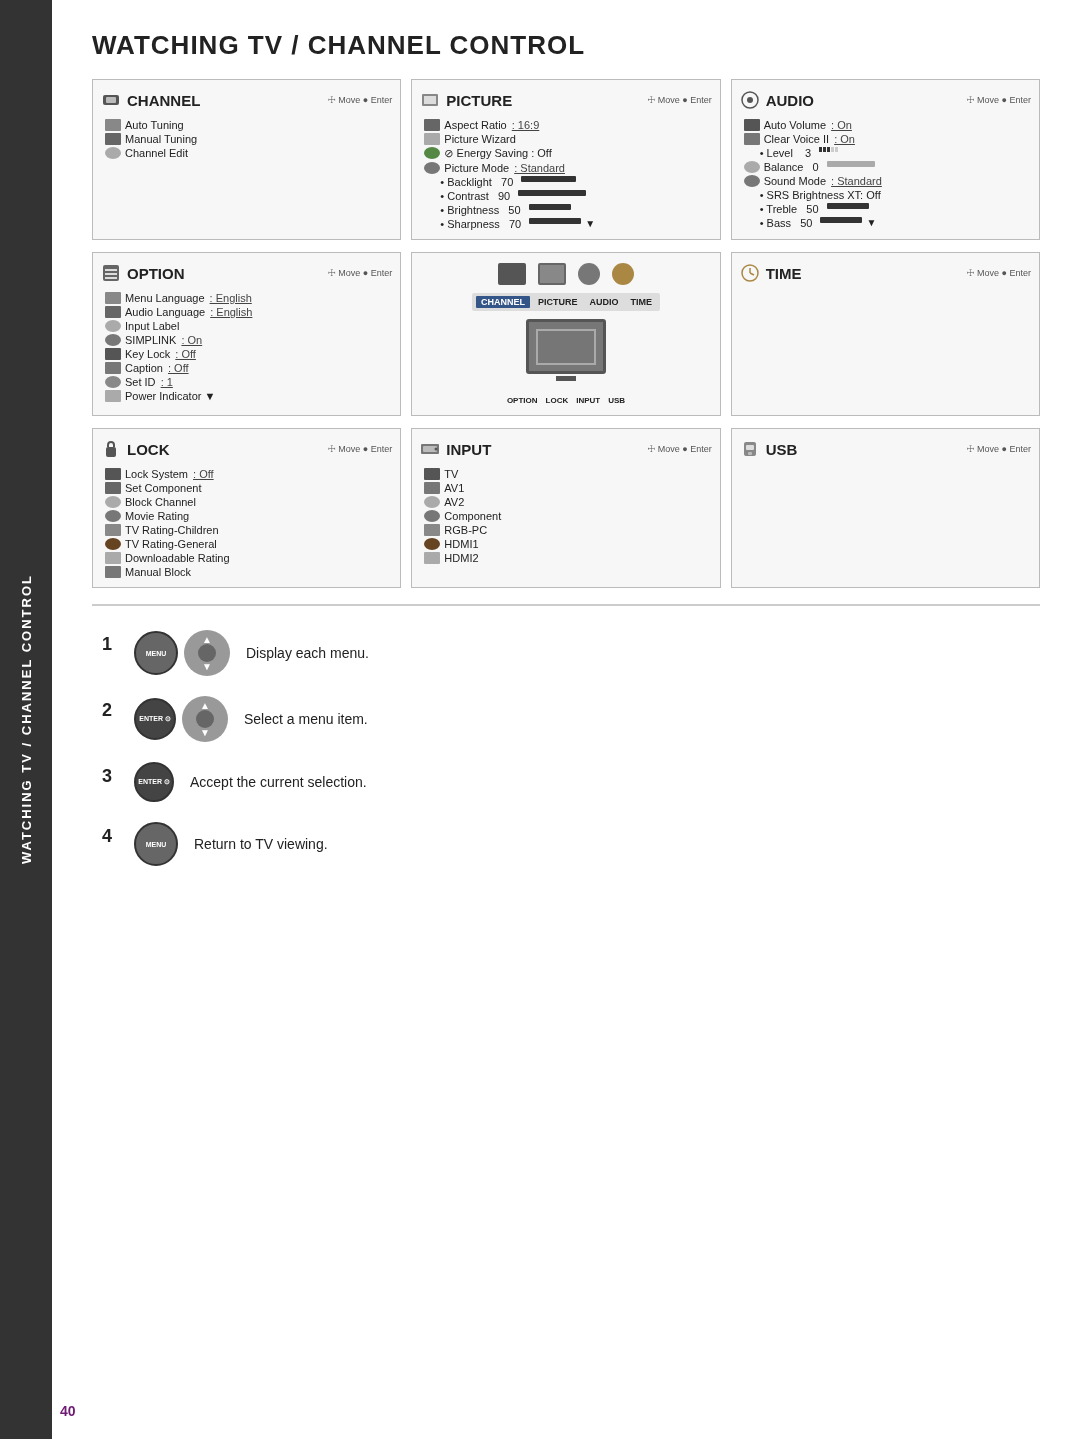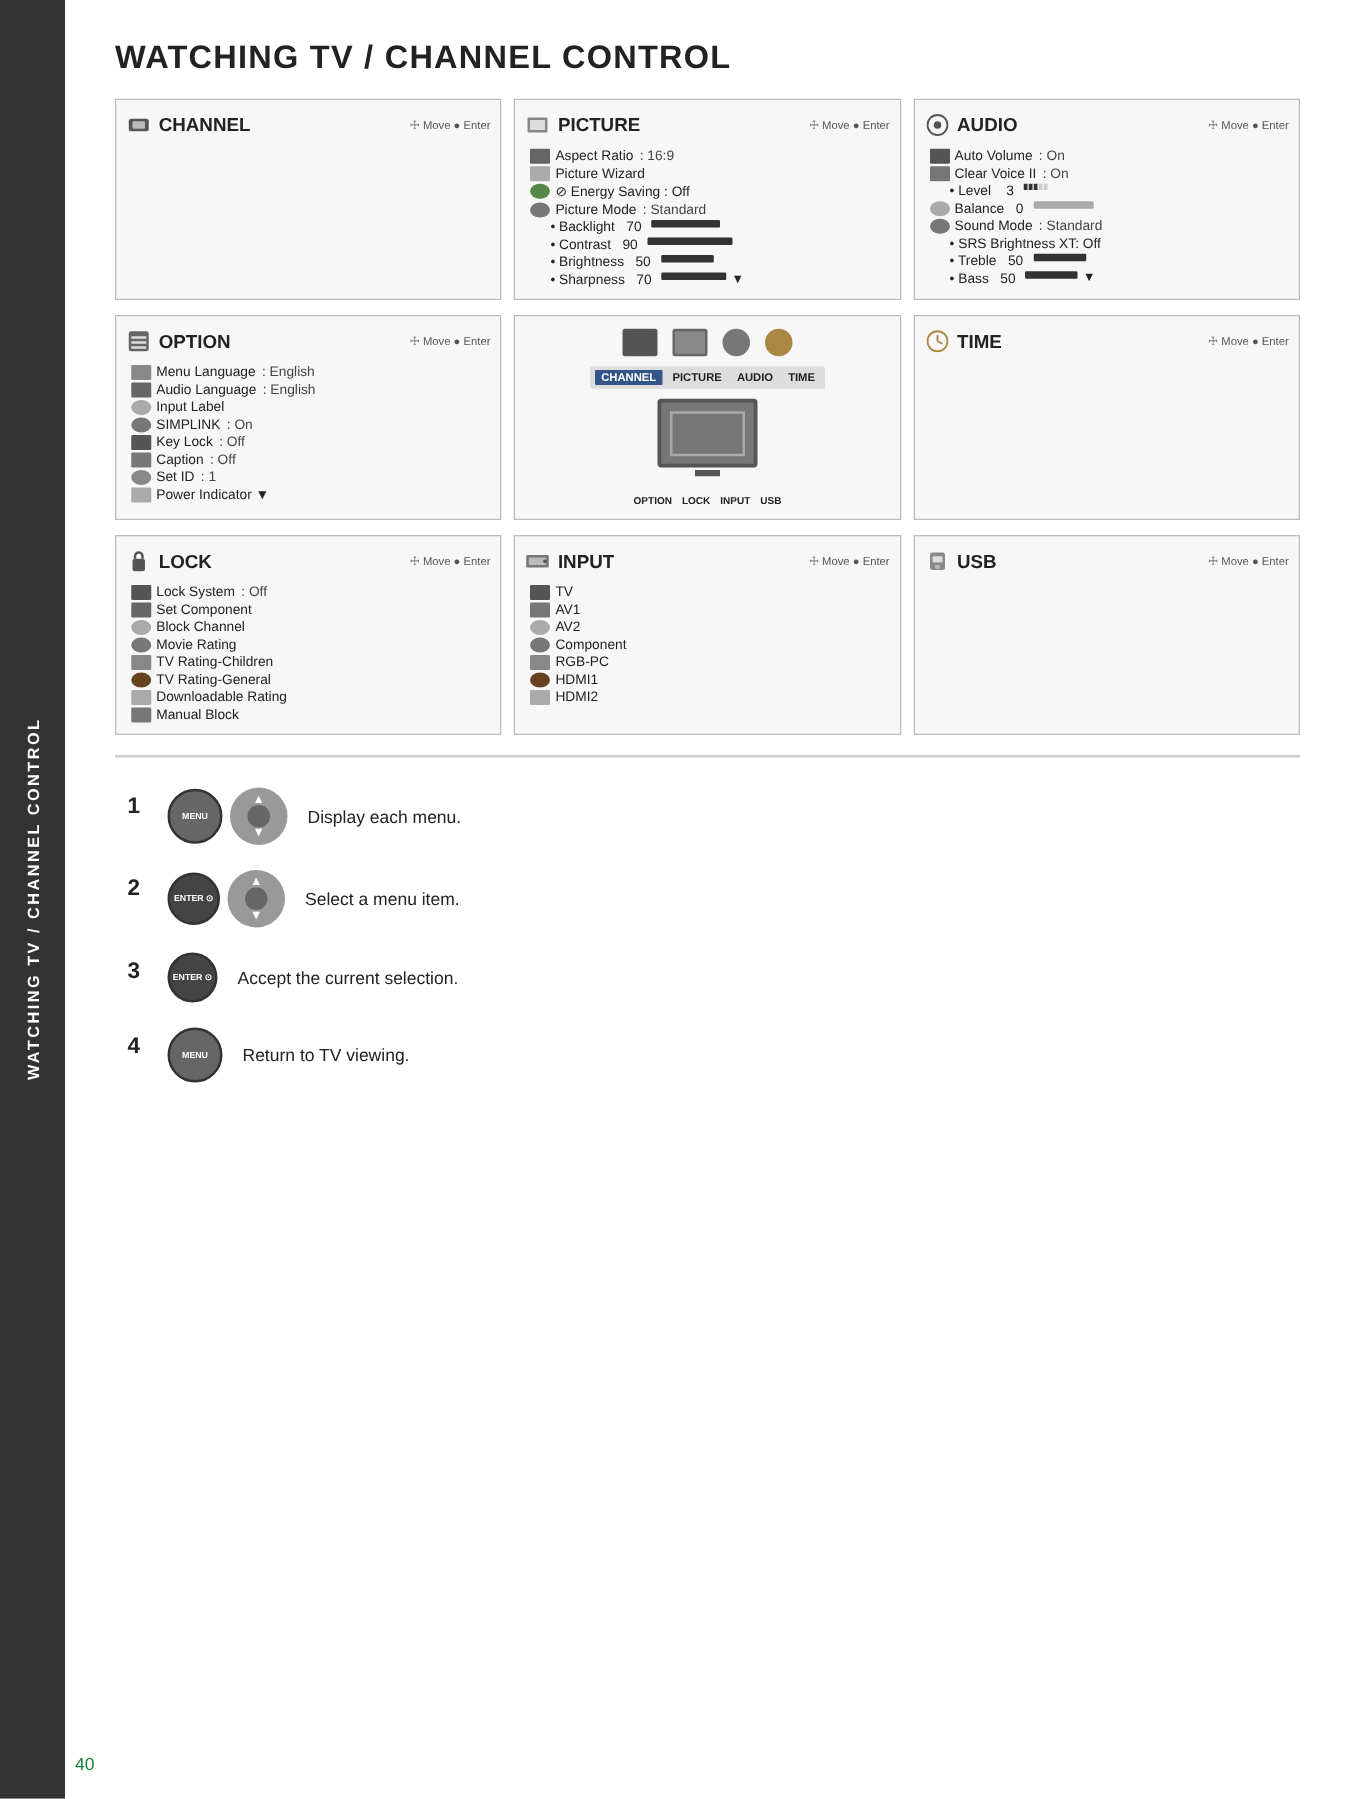--- a/index.html
+++ b/index.html
@@ -112,20 +112,21 @@
       color: #222;
       padding: 1px 0 1px 4px;
       display: flex;
       align-items: flex-start;
       gap: 4px;
     }
 
     .item-value {
       color: #444;
       margin-left: 2px;
+      text-decoration: underline;
     }
 
     .sub-item {
       padding-left: 20px !important;
     }
 
     
     .instructions {
       margin-top: 24px;
       padding-left: 10px;
@@ -200,22 +201,22 @@
       color: #222;
       text-align: center;
     }
 
     
     .page-number {
       position: absolute;
       bottom: 20px;
       left: 60px;
       font-size: 14px;
-      font-weight: normal;
-      color: #15803d;
+      font-weight: bold;
+      color: #701a75;
     }
 
     .menu-row {
       display: grid;
       grid-template-columns: 1fr 1fr 1fr;
       gap: 10px;
       margin-bottom: 0;
     }
 
     .center-panel {
@@ -294,20 +295,34 @@
       <div class="menu-box-header">
         <div class="menu-icon">
           <svg width="18" height="18" viewBox="0 0 18 18">
               <rect x="1" y="4" width="16" height="10" rx="2" fill="#555"></rect>
               <rect x="4" y="6" width="10" height="6" rx="1" fill="#bbb"></rect>
             </svg>
         </div>
         <span class="menu-title">CHANNEL</span>
         <span class="menu-nav">☩ Move ● Enter</span>
       </div>
+      <ul class="menu-items">
+        <li>
+          <div class="row-icon"></div>
+          <span>Auto Tuning</span>
+        </li>
+        <li>
+          <div class="row-icon" style="background:#666;"></div>
+          <span>Manual Tuning</span>
+        </li>
+        <li>
+          <div class="row-icon" style="background:#aaa; border-radius:50%;"></div>
+          <span>Channel Edit</span>
+        </li>
+      </ul>
     </div>
 
     <div class="menu-box">
       <div class="menu-box-header">
         <div class="menu-icon">
           <svg width="18" height="14" viewBox="0 0 18 14">
               <rect x="1" y="1" width="16" height="12" rx="1" fill="#888"></rect>
               <rect x="3" y="3" width="12" height="8" fill="#ddd"></rect>
             </svg>
         </div>

